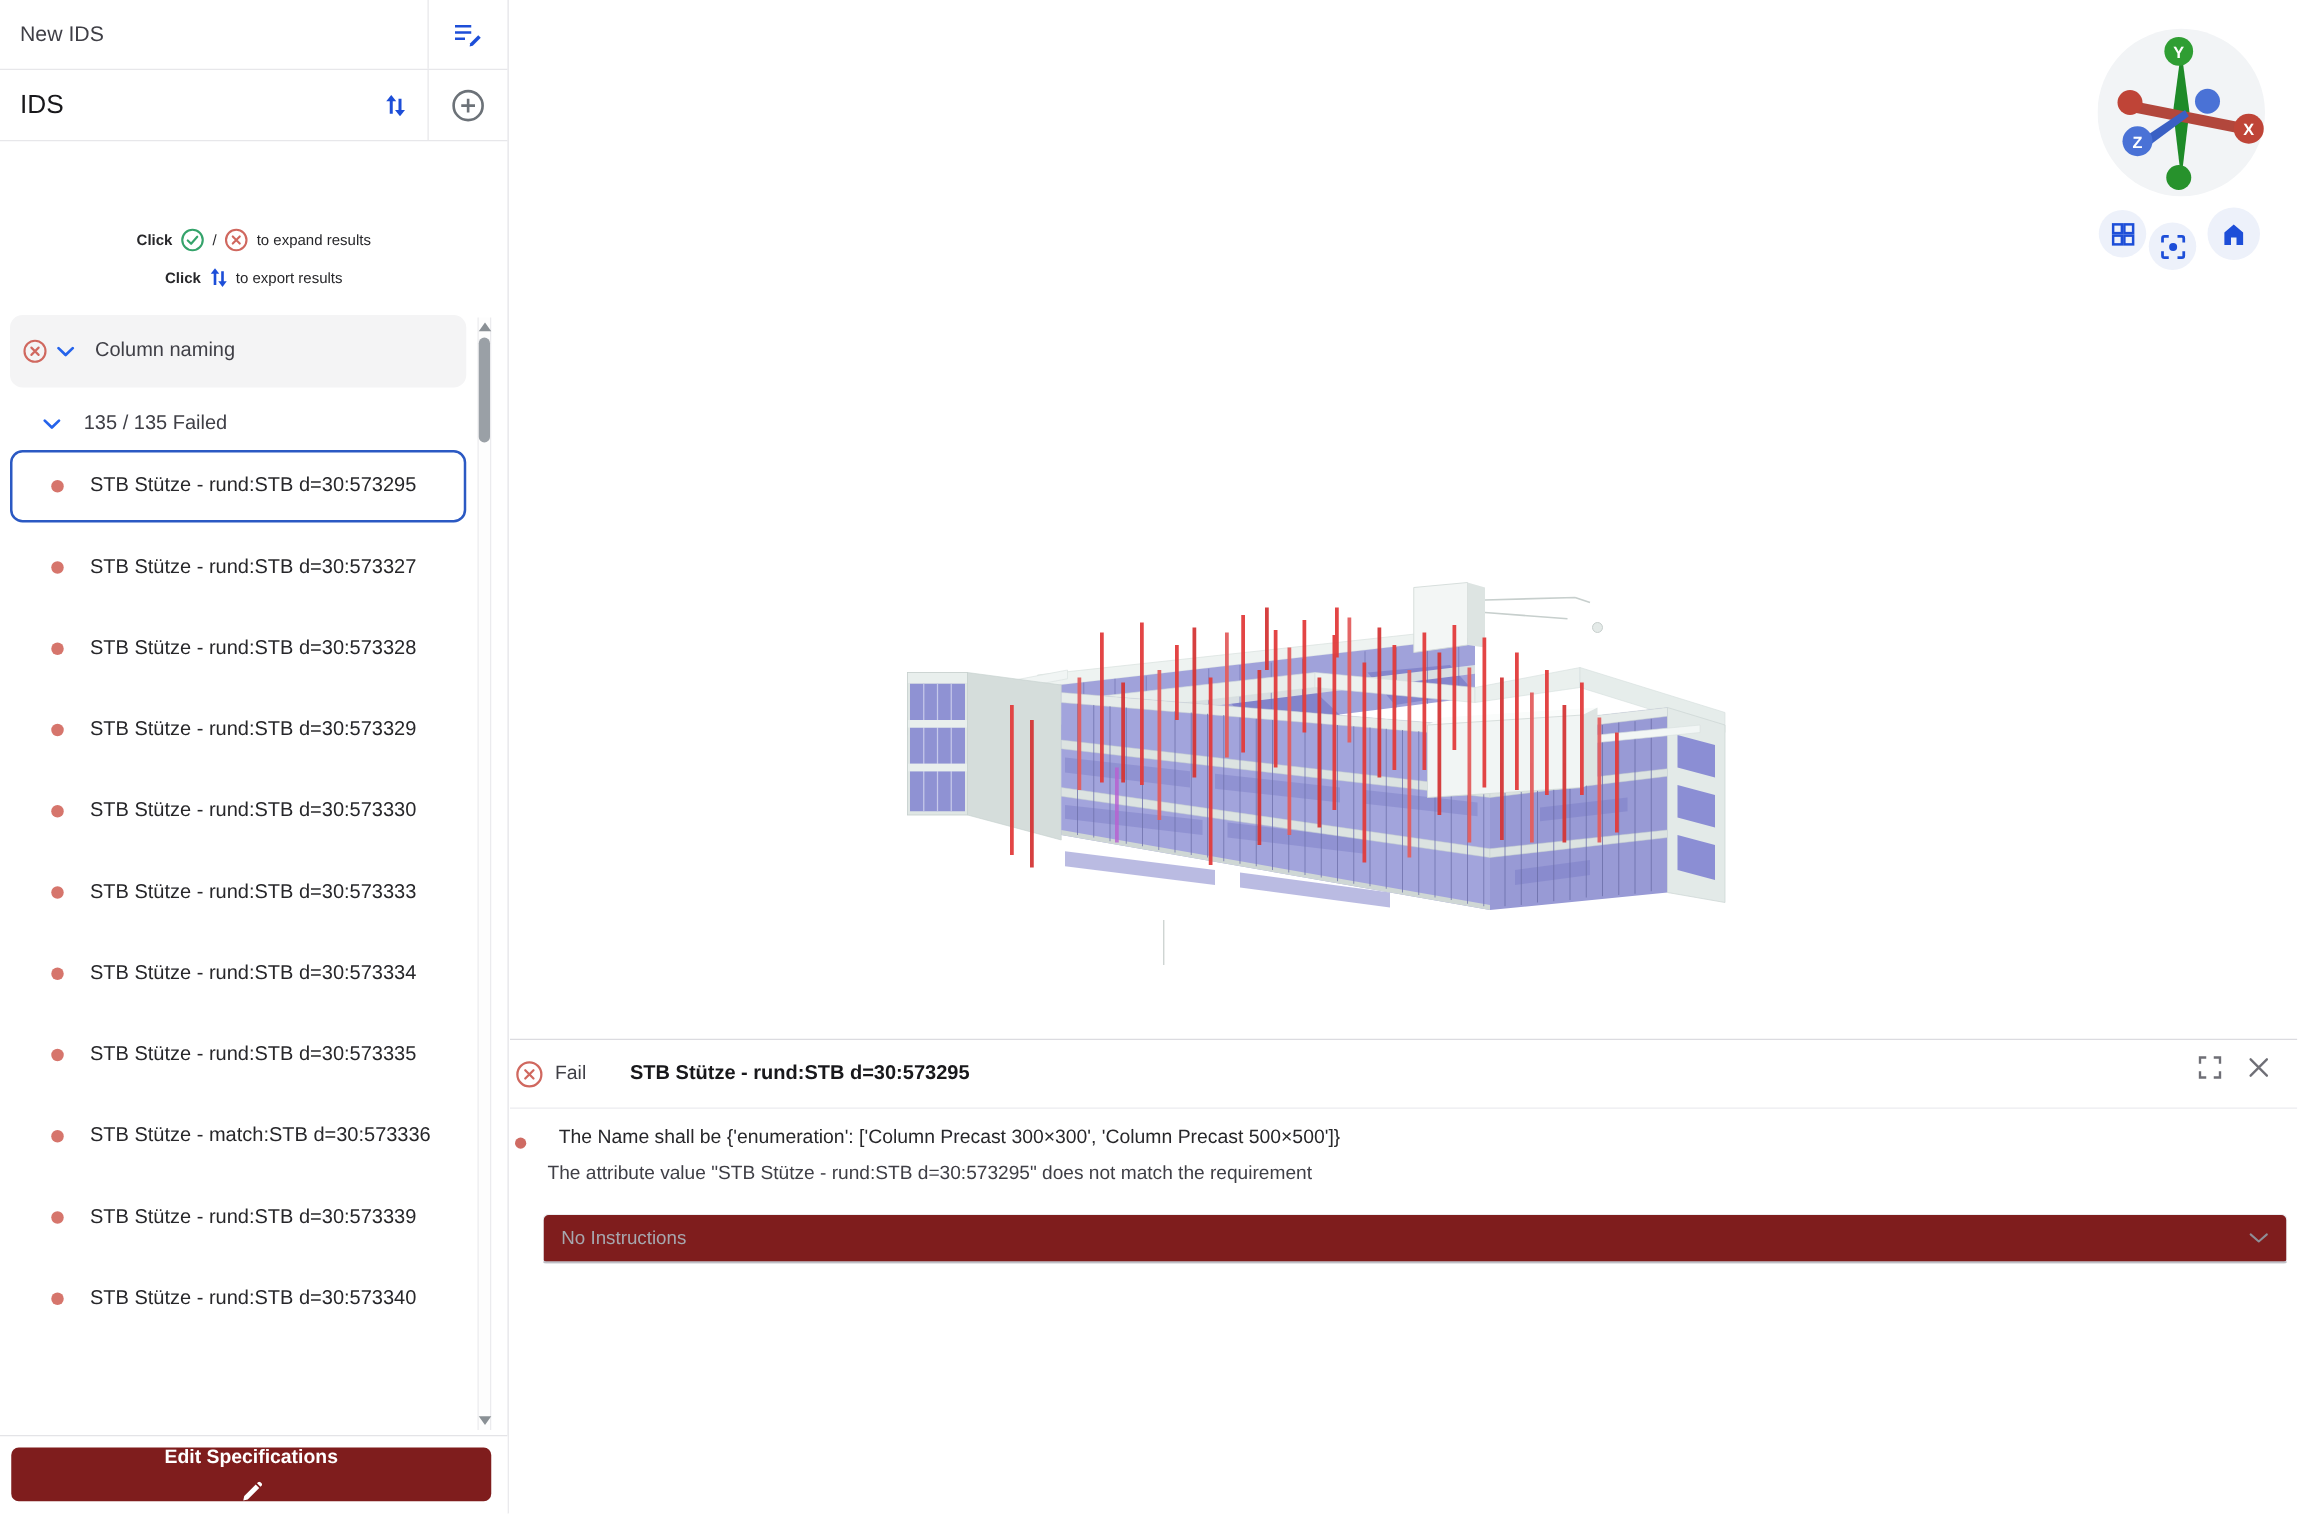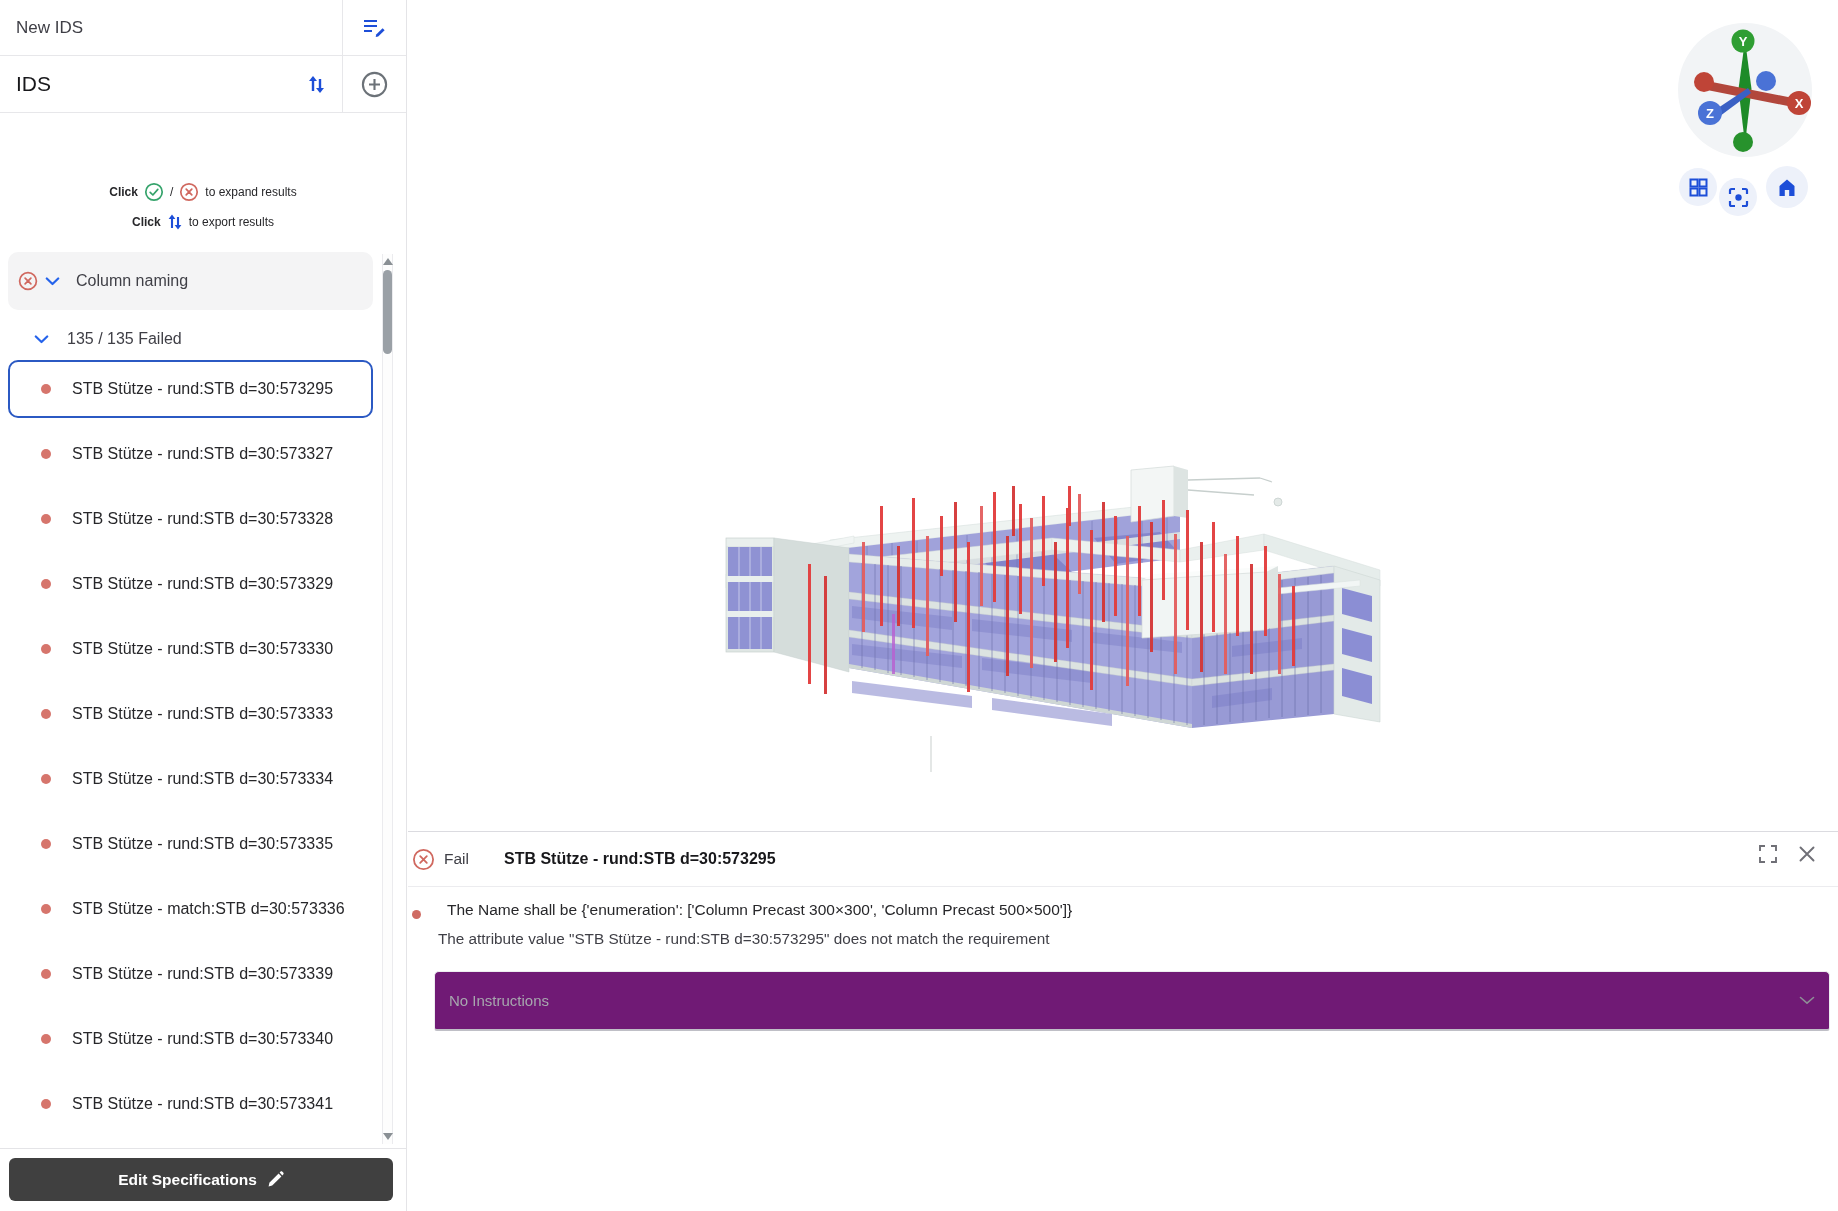--- a/index.html
+++ b/index.html
@@ -39,22 +39,22 @@
   
   .scrollbar { position:absolute; right:13px; top:254px; width:11px; height:890px;
                background:#fdfdfd; border-left:1px solid #ebebee; border-right:1px solid #ebebee; }
   .scroll-up, .scroll-down { position:absolute; left:0; width:0; height:0; border-left:5px solid transparent; border-right:5px solid transparent; }
   .scroll-up { top:4px; border-bottom:7px solid #8a9095; }
   .scroll-down { bottom:4px; border-top:7px solid #8a9095; }
   .scroll-thumb { position:absolute; left:0; top:16px; width:9px; height:84px; border-radius:5px; background:#9aa0a6; }
   
   .sb-footer { position:absolute; left:0; bottom:0; width:406px; height:63px; border-top:1px solid #e4e4e7; background:#fff; }
   .edit-btn { position:absolute; left:9px; top:9px; width:384px; height:43px; border:none; border-radius:6px;
-              background:#404040; color:#fff; font-family:inherit; font-size:15.5px; font-weight:600;
-              display:flex; align-items:center; justify-content:center; gap:10px; cursor:pointer; }
+              background:#7f1d1d; color:#fff; font-family:inherit; font-size:15.5px; font-weight:600;
+              display:flex; align-items:center; justify-content:center; gap:10px; cursor:pointer;flex-direction:column; }
   
   .viewer { position:absolute; left:408px; top:0; width:1430px; height:831px; background:#fff; }
   .model { position:absolute; left:304px; top:446px; }
   .gizmo { position:absolute; left:1270px; top:20px; cursor:pointer; }
   .view-btn { position:absolute; border-radius:50%; background:#edf1fa; display:flex; align-items:center; justify-content:center; cursor:pointer; border:none; }
   .vb-grid  { left:1271px; top:168px; width:38px; height:38px; }
   .vb-focus { left:1311px; top:178px; width:38px; height:38px; }
   .vb-home  { left:1358px; top:166px; width:42px; height:42px; }
   
   .panel { position:absolute; left:408px; top:831px; width:1430px; height:380px; background:#fff; border-top:1px solid #dbdbe0; }
@@ -64,23 +64,23 @@
          border-bottom:3px solid transparent; }
   .tab.active { color:#1d4ed8; border-bottom-color:#1d4ed8; }
   .tab-actions { position:absolute; right:22px; top:12px; display:flex; gap:20px; }
   .fail-row { display:flex; align-items:center; height:55px; padding-left:4px; border-bottom:1px solid #ececef; }
   .fail-label { margin-left:9px; font-size:15.5px; color:#3f3f46; }
   .fail-title { margin-left:35px; font-size:16px; font-weight:700; color:#18181b; }
   .req { padding:14px 0 0 4px; }
   .req-line1 { display:flex; align-items:flex-end; gap:26px; font-size:15.5px; color:#27272a; }
   .req-dot { width:9px; height:9px; border-radius:50%; background:#cf6b63; flex:none; }
   .req-line2 { margin:11px 0 0 26px; font-size:15.3px; color:#3f3f46; }
-  .dropdown { margin:23px 8px 0 26px; height:60px; border:1px solid #ededf0; border-bottom:2px solid #bfbfc6;
+  .dropdown { margin:23px 8px 0 26px; height:40px; border:1px solid #ededf0; border-bottom:2px solid #bfbfc6;
               border-radius:5px 5px 3px 3px; display:flex; align-items:center; justify-content:space-between;
-              padding:0 14px; cursor:pointer; background:#701a75; }
+              padding:0 14px; cursor:pointer; background:#7f1d1d; }
   .dropdown .ph { font-size:15px; color:#a7a7ae; }
   svg { display:block; }
 </style>
 </head>
 <body>
 
 <div id="app">
 
   <div class="sidebar">
 
@@ -219,24 +219,20 @@
         <span class="dot"></span>
         <span class="label">STB Stütze - match:STB d=30:573336</span>
       </div>
       <div class="result-item">
         <span class="dot"></span>
         <span class="label">STB Stütze - rund:STB d=30:573339</span>
       </div>
       <div class="result-item">
         <span class="dot"></span>
         <span class="label">STB Stütze - rund:STB d=30:573340</span>
-      </div>
-      <div class="result-item">
-        <span class="dot"></span>
-        <span class="label">STB Stütze - rund:STB d=30:573341</span>
       </div>
     </div>
 
     <div class="scrollbar">
       <div class="scroll-up"></div>
       <div class="scroll-thumb"></div>
       <div class="scroll-down"></div>
     </div>
 
     <div class="sb-footer">

